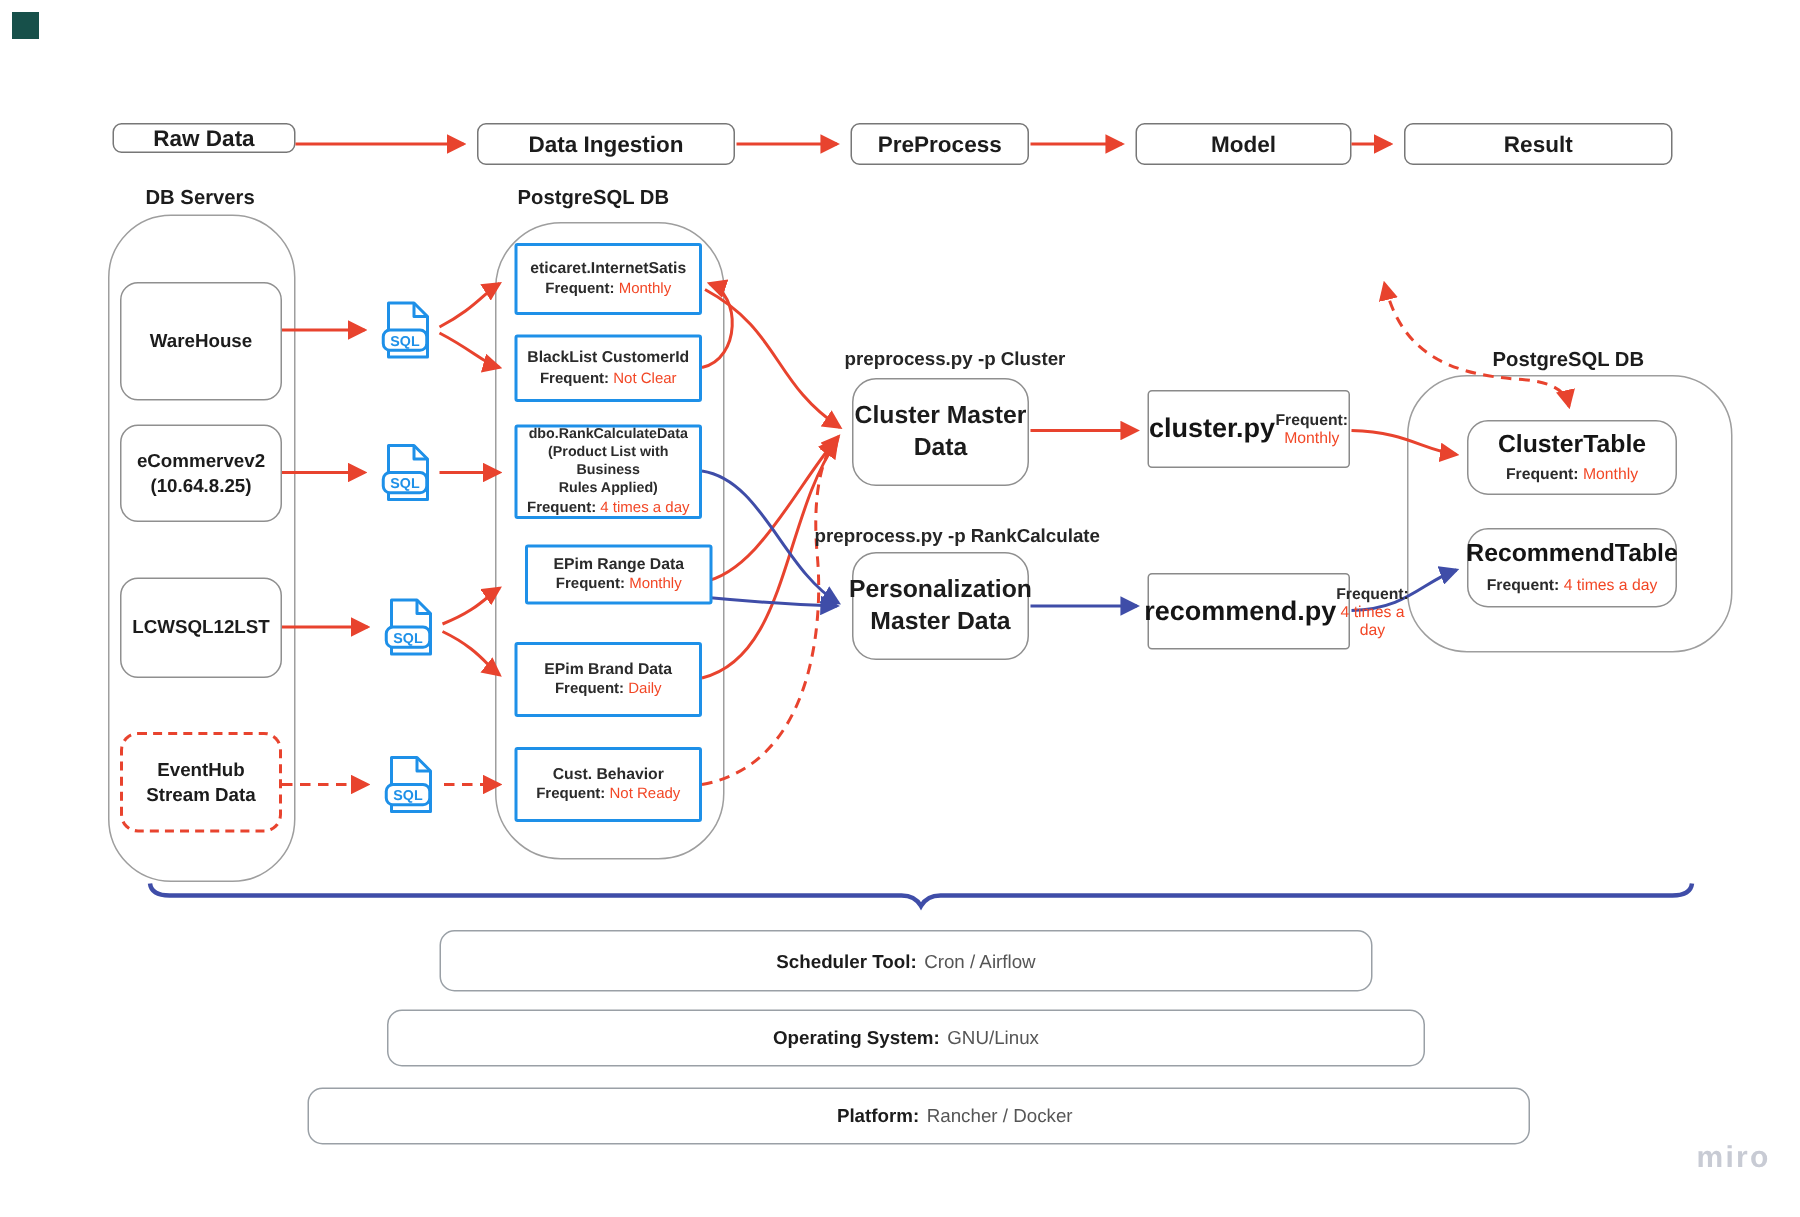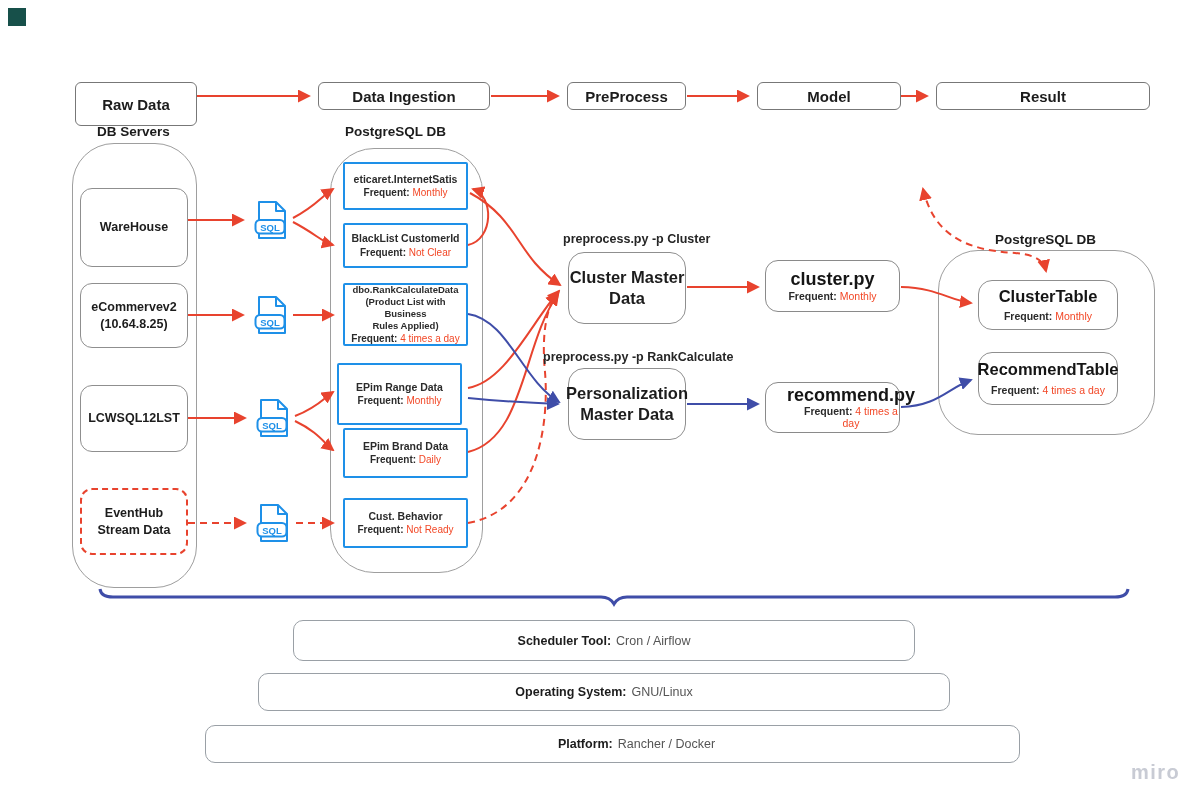--- a/index.html
+++ b/index.html
@@ -25,21 +25,21 @@
   .dashed-red{border:2.5px dashed #e8432e;}
   .dashed-blue{border:2.5px dashed #1e90e8;}
   
   .bluebox{background:#fff;border:2px solid #1e90e8;border-radius:2px;display:flex;flex-direction:column;
            align-items:center;justify-content:center;text-align:center;color:#2b2b2b;line-height:1.3;}
   .bluebox .bname{font-weight:bold;font-size:10.5px;}
   .bluebox .bname.sm{font-size:9.5px;line-height:1.25;}
   .freq{font-size:10px;font-weight:bold;color:#2b2b2b;}
   .freq .val{color:#f24726;font-weight:normal;}
   
-  .scriptbox{background:#fff;border:1.6px solid #8a8a8a;border-radius:13px;display:flex;flex-direction:column;
+  .scriptbox{background:#fff;border:1.6px solid #8a8a8a;border-radius:3px;display:flex;
              align-items:center;justify-content:center;text-align:center;}
   .scriptbox .sname{font-weight:bold;font-size:18px;color:#151515;line-height:1.1;}
   .scriptbox .freq{font-size:10.5px;}
   
   .tbl{border-radius:14px;}
   .tbl .tname{font-weight:bold;font-size:16.5px;color:#151515;}
   .tbl .freq{margin-top:3px;font-size:10.5px;}
   
   .cmd{font-weight:bold;font-size:12.5px;color:#262626;white-space:nowrap;z-index:2;}
   
@@ -112,33 +112,33 @@
       <path d="M468,314 C508,320 522,380 559,402" marker-end="url(#mb)"></path>
       <path d="M468,398 C510,402 528,403 558,404" marker-end="url(#mb)"></path>
       <path d="M687,404 L758,404" marker-end="url(#mb)"></path>
       <path d="M901,407 C938,406 948,388 971,380" marker-end="url(#mb)"></path>
     </g>
 
     <path d="M100,589 Q101,597 113,597 L601,597 Q610,597 614,604 Q618,597 627,597 L1115,597 Q1127,597 1128,589" stroke="#3f4da8" stroke-width="3" fill="none"></path>
   </svg>
 
   <div>
-    <div class="abs pill" style="left:75px;top:82px;width:122px;height:44px;">
+    <div class="abs pill" style="left:75px;top:82px;width:122px;height:20px;">
         <span>Raw Data</span>
       </div>
     <div class="abs pill" style="left:318px;top:82px;width:172px;height:28px;">
         <span>Data Ingestion</span>
       </div>
     <div class="abs pill" style="left:567px;top:82px;width:119px;height:28px;">
         <span>PreProcess</span>
       </div>
     <div class="abs pill" style="left:757px;top:82px;width:144px;height:28px;">
         <span>Model</span>
       </div>
-    <div class="abs pill" style="left:936px;top:82px;width:214px;height:28px;">
+    <div class="abs pill" style="left:936px;top:82px;width:179px;height:28px;">
         <span>Result</span>
       </div>
   </div>
 
   <div>
     <div class="abs sec-title" style="left:97px;top:124px;">DB Servers</div>
     <div class="abs node" style="left:80px;top:188px;width:108px;height:79px;">
       <span>WareHouse</span>
     </div>
     <div class="abs node" style="left:80px;top:283px;width:108px;height:65px;">
@@ -194,21 +194,21 @@
       <span class="freq"><b>Frequent:</b> <span class="val">Not Clear</span></span>
     </div>
 
     <div class="abs bluebox" style="left:343px;top:283px;width:125px;height:63px;">
       <span class="bname sm">dbo.RankCalculateData</span>
       <span class="bname sm">(Product List with Business</span>
       <span class="bname sm">Rules Applied)</span>
       <span class="freq"><b>Frequent:</b> <span class="val">4 times a day</span></span>
     </div>
 
-    <div class="abs bluebox" style="left:337px;top:363px;width:125px;height:62px;">
+    <div class="abs bluebox" style="left:350px;top:363px;width:125px;height:40px;">
       <span class="bname">EPim Range Data</span>
       <span class="freq"><b>Frequent:</b> <span class="val">Monthly</span></span>
     </div>
 
     <div class="abs bluebox" style="left:343px;top:428px;width:125px;height:50px;">
       <span class="bname">EPim Brand Data</span>
       <span class="freq"><b>Frequent:</b> <span class="val">Daily</span></span>
     </div>
 
     <div class="abs bluebox dashed-blue" style="left:343px;top:498px;width:125px;height:50px;border-radius:2px;">

